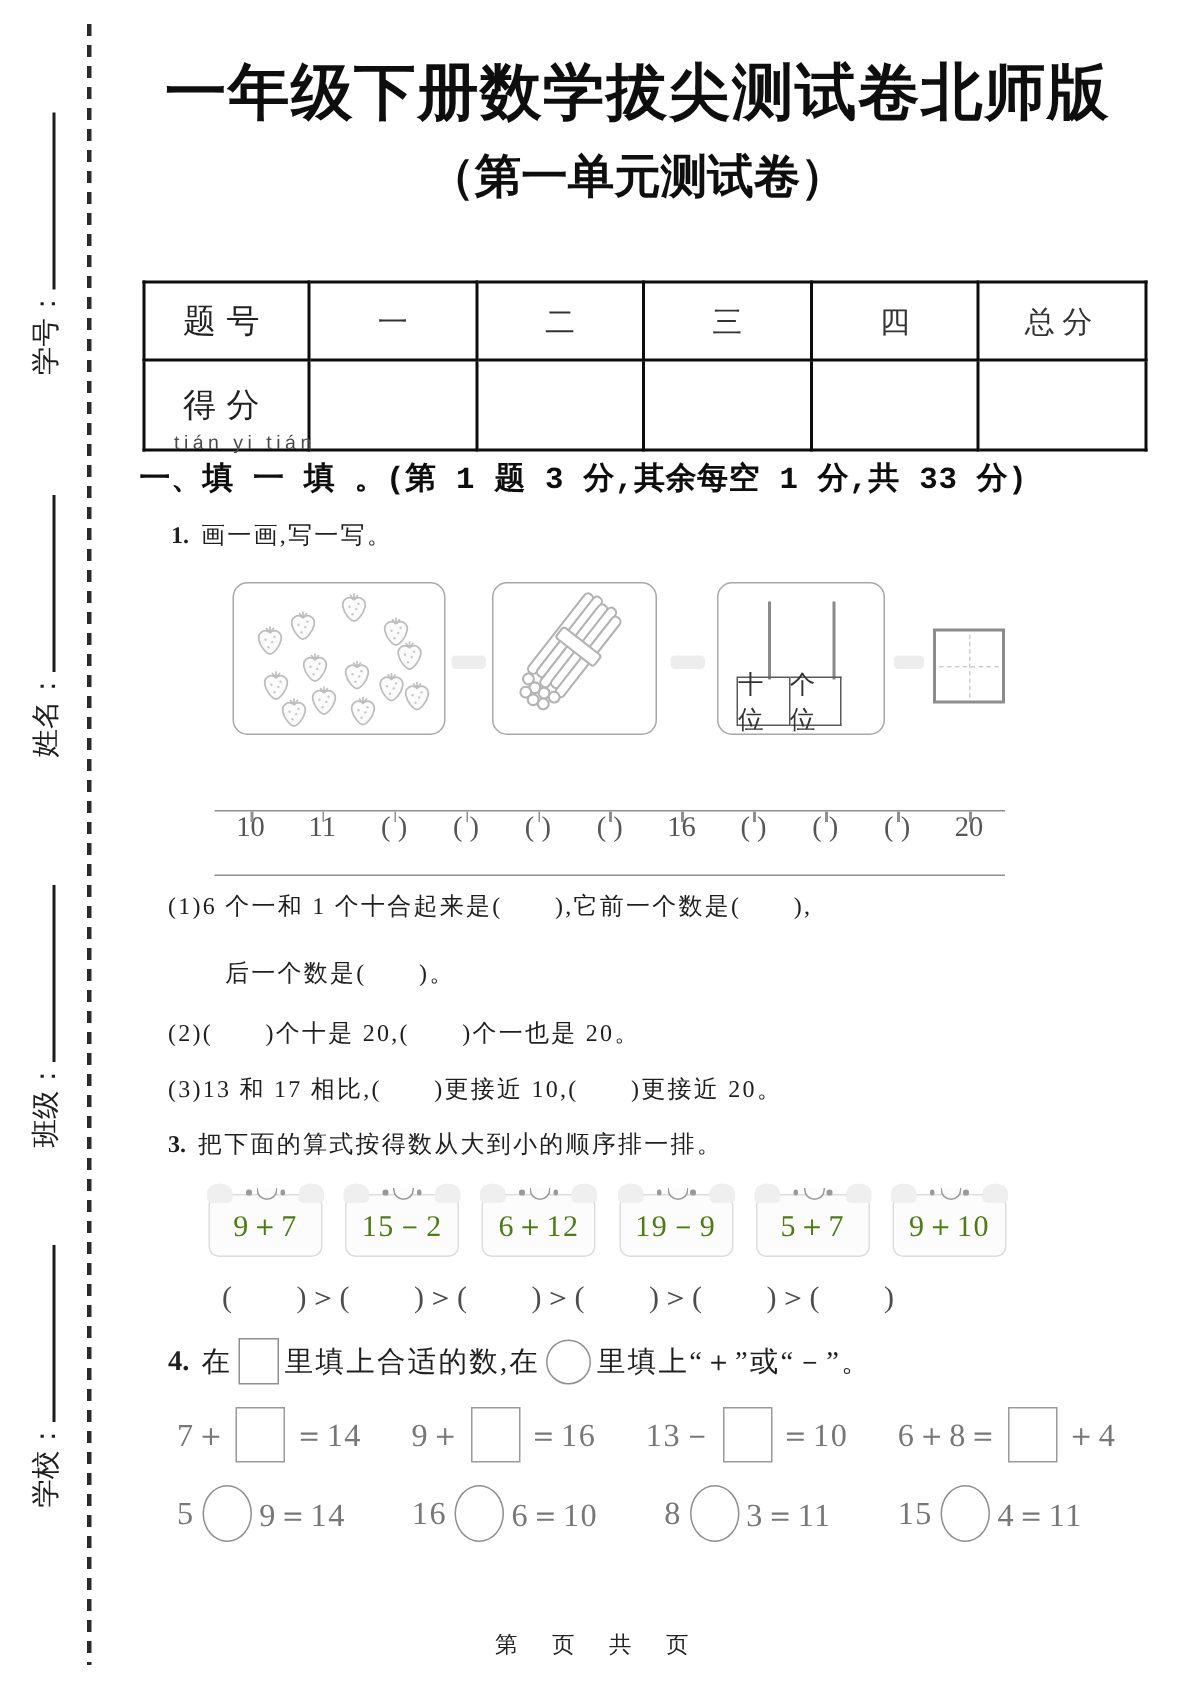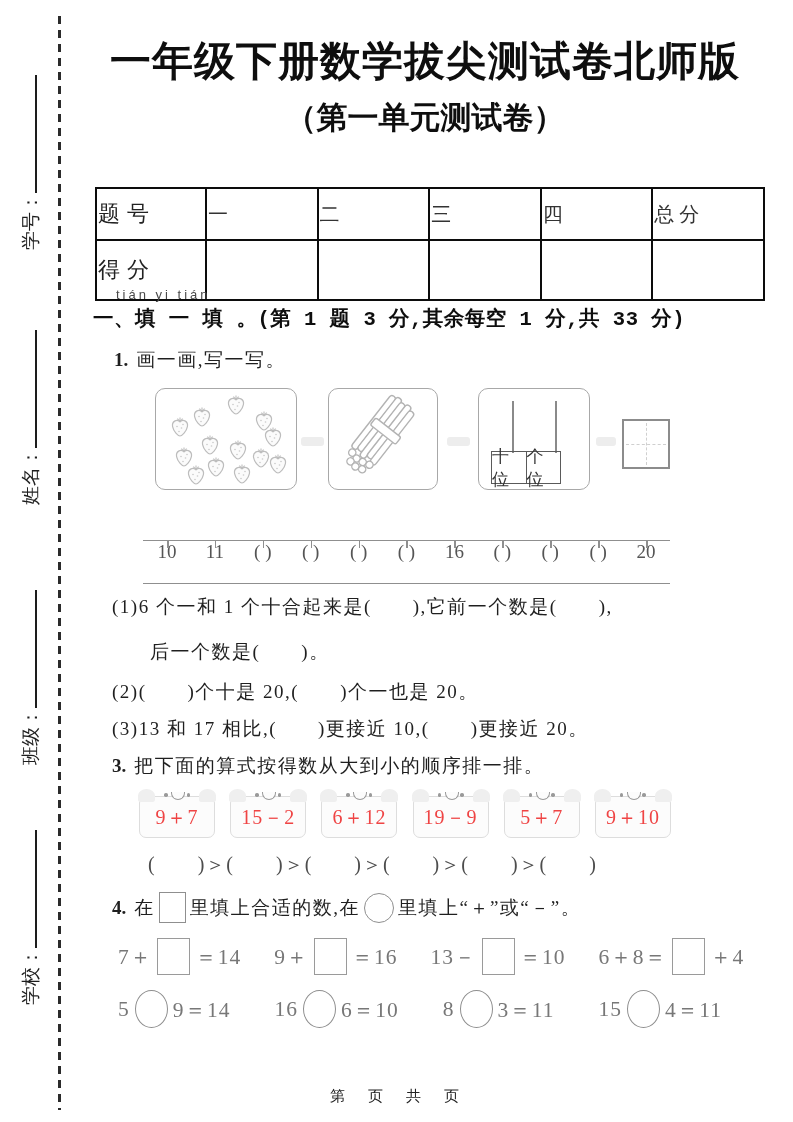--- a/index.html
+++ b/index.html
@@ -17,34 +17,34 @@
   .title{position:absolute;left:80px;width:690px;top:34px;text-align:center;
     font-family:"Liberation Sans",sans-serif;font-weight:bold;font-size:41px;color:#0e0e0e;letter-spacing:1px;}
   .subtitle{position:absolute;left:80px;width:690px;top:97px;text-align:center;
     font-family:"Liberation Sans",sans-serif;font-weight:bold;font-size:31px;color:#0e0e0e;}
   .time-info{position:absolute;right:28px;top:157px;font-family:"Liberation Sans",sans-serif;
     font-weight:600;font-size:17px;color:#111;}
 
   
   .score-table{position:absolute;left:95px;top:187px;width:670px;border-collapse:collapse;
     font-size:22px;color:#222;}
-  .score-table td{border:2.4px solid #0c0c0c;margin-top:47px;}
+  .score-table td{border:2.4px solid #0c0c0c;text-align:center;margin-top:47px;}
   .score-table tr.r1 td{height:48px;}
   .score-table tr.r2 td{height:56px;}
   .score-table td.lab{width:110px;letter-spacing:7px;}
   .score-table td.col{width:112px;font-size:20px;color:#333;}
 
   
   .pinyin{position:absolute;left:116px;top:287px;font-size:13px;color:#4a4a4a;
     font-family:"Liberation Sans",sans-serif;letter-spacing:3px;}
   .sec-head{position:absolute;left:93px;top:304px;font-family:Liberation Mono, monospace;
     font-weight:bold;font-size:20.5px;color:#0e0e0e;letter-spacing:.5px;}
 
   
-  .q-line{position:absolute;font-size:19px;color:#1f1f1f;letter-spacing:1.5px;}
+  .q-line{position:absolute;font-size:16px;color:#1f1f1f;letter-spacing:1.5px;}
   .q-line b{font-family:"Liberation Serif",serif;letter-spacing:0;margin-right:8px;}
 
   
   .figbox{position:absolute;border:1.6px solid #a8a8a8;border-radius:10px;background:#fff;}
   .berry{position:absolute;width:24px;height:24px;}
   .faint-gap{position:absolute;height:9px;background:#ededed;border-radius:3px;}
   .pv-rod{position:absolute;width:2px;background:#8a8a8a;top:12px;height:52px;}
   .pv-table{position:absolute;left:12px;right:28px;bottom:5px;height:33px;display:flex;}
   .pv-cell{flex:1;border:1.7px solid #5a5a5a;display:flex;align-items:center;justify-content:center;
     font-size:17px;color:#333;letter-spacing:3px;}
@@ -57,21 +57,21 @@
   .strip{position:absolute;left:143px;top:540px;width:527px;height:42px;
     border-top:1.6px solid #8f8f8f;border-bottom:1.6px solid #8f8f8f;display:flex;}
   .strip .cell{flex:1;position:relative;display:flex;justify-content:center;
     font-size:19px;color:#555;padding-bottom:3px;white-space:nowrap;}
   .strip .cell i{position:absolute;top:0;left:50%;width:1.6px;height:7px;background:#8f8f8f;}
 
   
   .cards{position:absolute;left:139px;top:796px;width:532px;display:flex;justify-content:space-between;}
   .card{position:relative;width:74px;height:40px;border:1.6px solid #ddd;border-radius:7px;
     background:#fcfcfc;display:flex;align-items:center;justify-content:center;
-    font-size:20px;color:#ef4444;letter-spacing:1px;}
+    font-size:20px;color:#4d7c0f;letter-spacing:1px;}
   .card .ear{position:absolute;top:-8px;width:17px;height:13px;background:#efefef;border-radius:50% 50% 20% 20%;}
   .card .ear.l{left:-2px;} .card .ear.r{right:-2px;}
   .card .eye{position:absolute;top:-4px;width:3.5px;height:3.5px;border-radius:50%;background:#9a9a9a;}
   .card .eye.l{left:24px;} .card .eye.r{right:24px;}
   .card .smile{position:absolute;top:-5px;left:31px;width:12px;height:7px;
     border:1.4px solid #9a9a9a;border-top:none;border-radius:0 0 10px 10px;background:#fcfcfc;}
   .order-row{position:absolute;left:148px;top:851px;font-size:20px;color:#4d4d4d;letter-spacing:1px;}
 
   
   .q4-head{position:absolute;left:112px;top:892px;display:flex;align-items:center;

